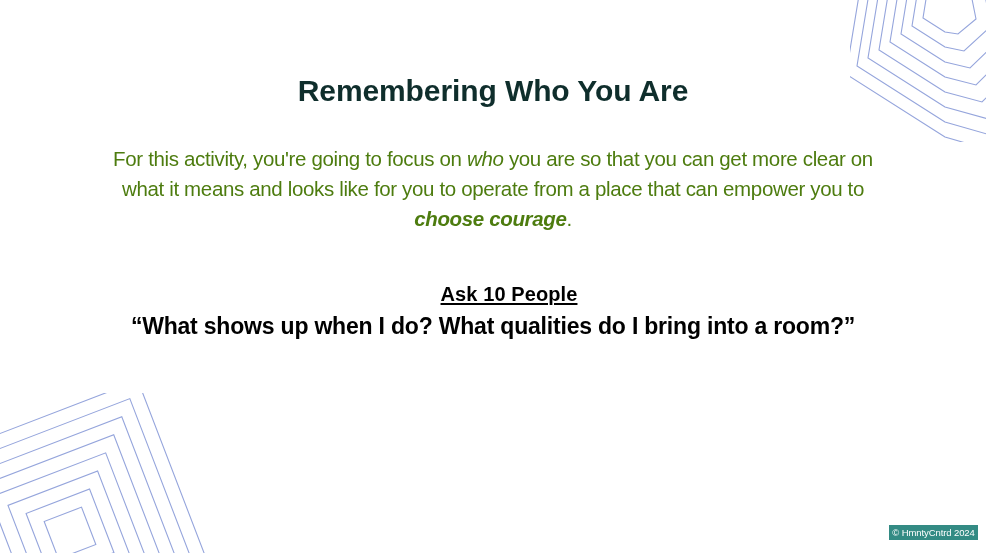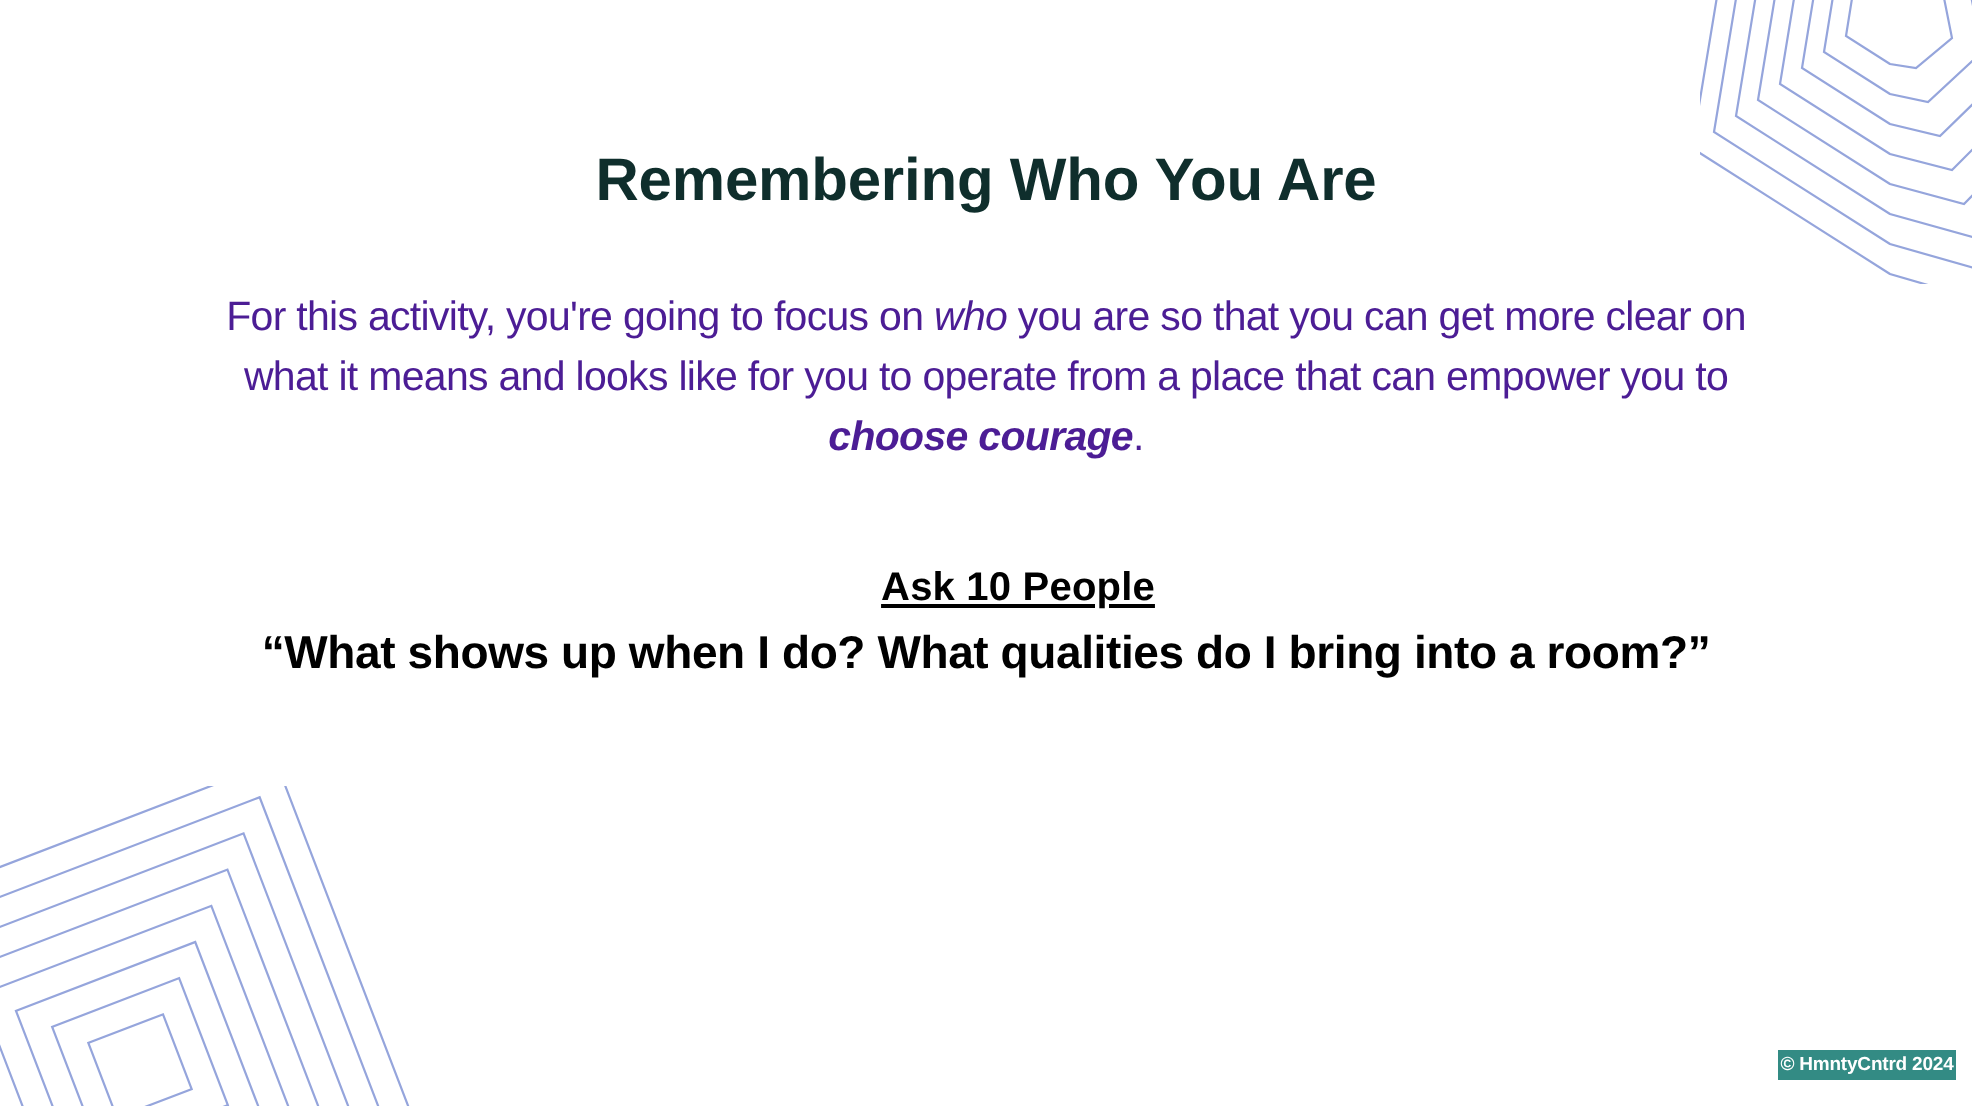--- a/index.html
+++ b/index.html
@@ -52,21 +52,21 @@
 
   
   #intro {
     position: absolute;
     left: 93px;
     top: 144px;
     width: 800px;
     text-align: center;
     font-size: 20.5px;
     line-height: 30px;
-    color: #4c1d95;
+    color: #4d7c0f;
     letter-spacing: -0.35px;
   }
   #intro .em-who {
     font-style: italic;
   }
   #intro .em-courage {
     font-style: italic;
     font-weight: bold;
   }
 
@@ -98,21 +98,21 @@
   
   #copyright-badge {
     position: absolute;
     left: 889px;
     top: 525px;
     width: 89px;
     height: 15px;
     background: #338b84;
     color: #ffffff;
     font-size: 9.5px;
-    font-weight: bold;
+    font-weight: normal;
     line-height: 15px;
     text-align: center;
     letter-spacing: -0.1px;
     white-space: nowrap;
     overflow: hidden;
   }
 </style>
 </head>
 <body>
 

